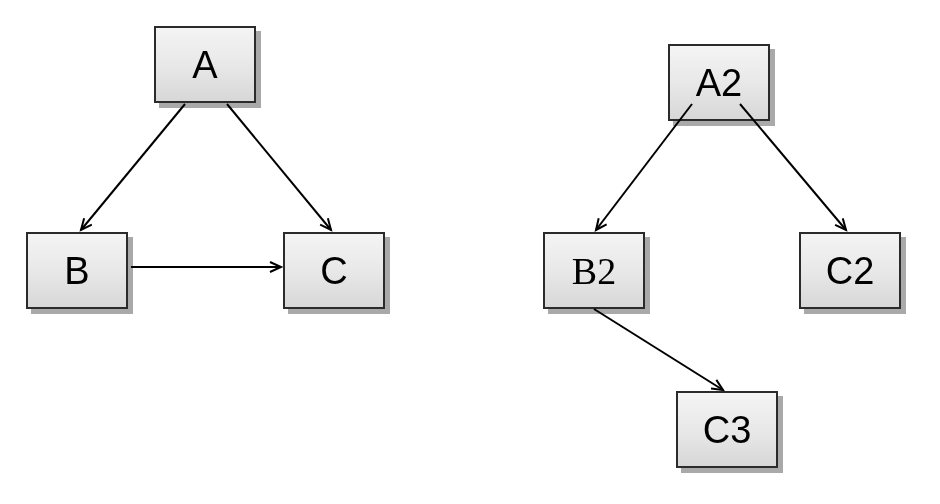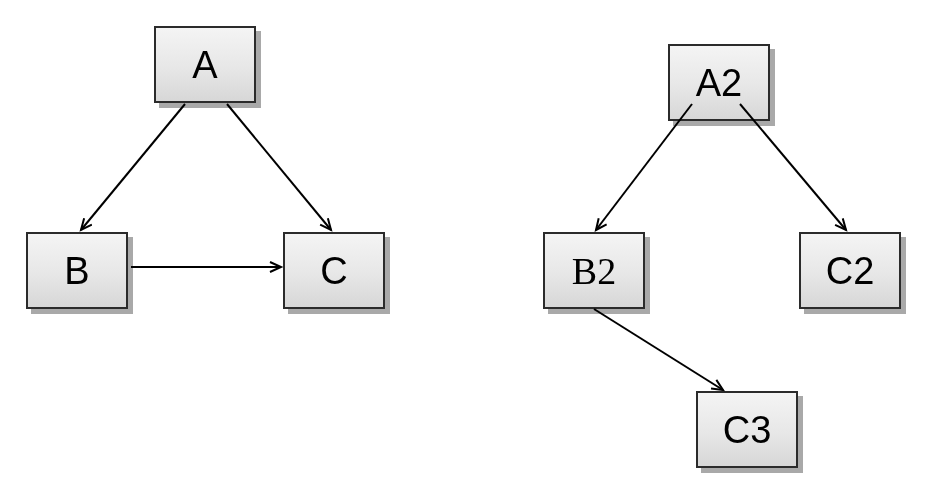--- a/index.html
+++ b/index.html
@@ -42,21 +42,21 @@
     line-height: 1;
     color: #000000;
     user-select: none;
   }
   #node-A  { left: 154px; top: 26px; }
   #node-B  { left: 26px;  top: 232px; }
   #node-C  { left: 283px; top: 232px; }
   #node-A2 { left: 668px; top: 26px; margin-top: 18px; }
   #node-B2 { left: 543px; top: 232px; font-family: Liberation Serif, serif; }
   #node-C2 { left: 799px; top: 232px; }
-  #node-C3 { left: 696px; top: 391px; }
+  #node-C3 { left: 676px; top: 391px; }
   .edge {
     stroke: #000000;
     stroke-width: 2;
     fill: none;
   }
 </style>
 </head>
 <body>
 
 <div class="canvas">

